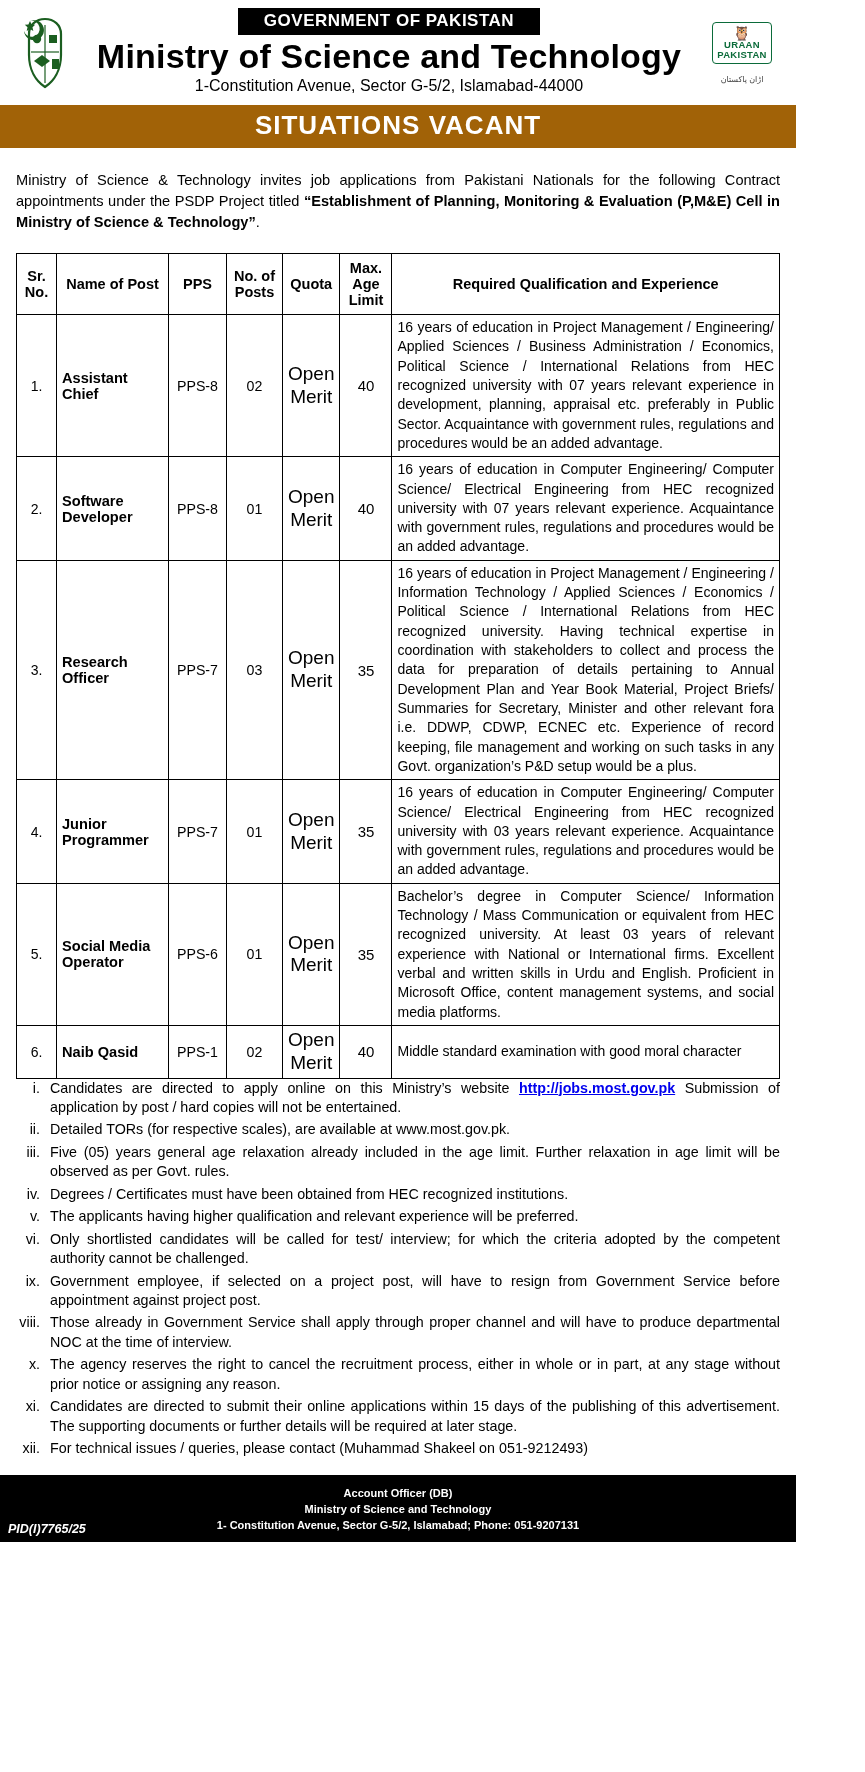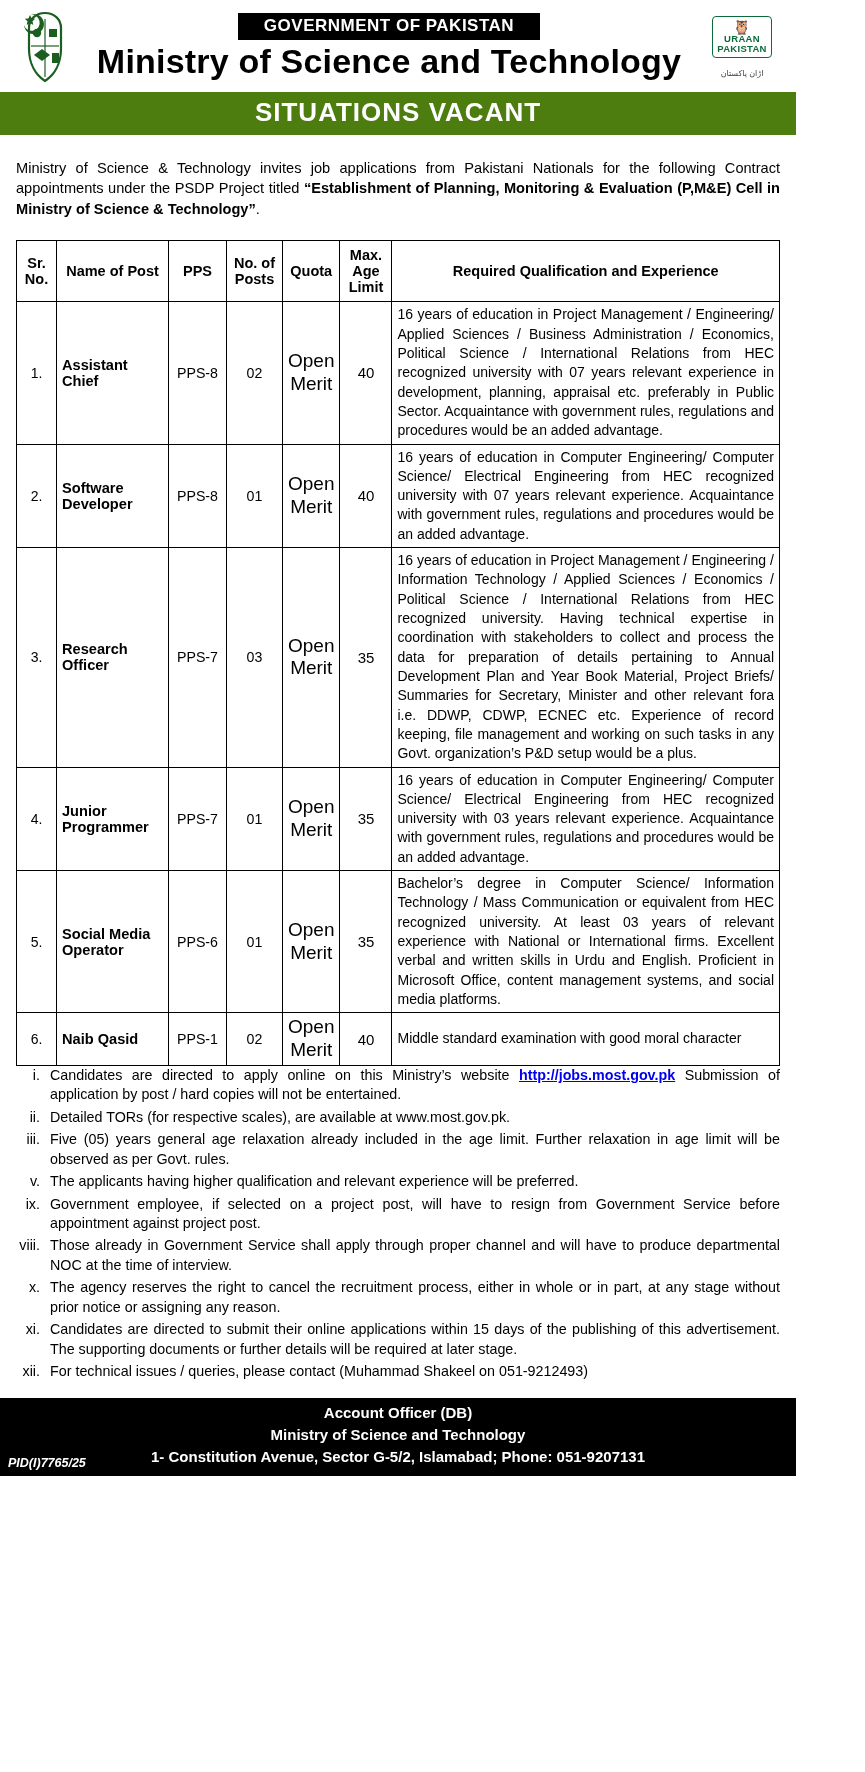--- a/index.html
+++ b/index.html
@@ -71,21 +71,21 @@
     border: 1.5px solid #0b6b3a;
     border-radius: 4px;
     padding: 3px 4px 2px 4px;
     display: inline-block;
   }
   .uraan-bird { font-size: 14px; color: #0b6b3a; line-height: 1; }
   .uraan-word { font-weight: bold; color: #0b6b3a; font-size: 9.5px; letter-spacing: .3px;}
   .uraan-sub { font-size: 8px; color: #444; margin-top: 12px;}
 
   .situations {
-    background: #4d7c0f;
+    background: #a16207;
     color: #ffffff;
     text-align: center;
     font-size: 26px;
     font-weight: bold;
     letter-spacing: 1px;
     padding: 5px 0 7px 0;
     margin: 2px 0 0 0;
   }
 
   .intro {
@@ -156,22 +156,22 @@
   }
   ol.terms li .txt { flex: 1 1 auto; text-align: justify; }
   .link { font-weight: bold; text-decoration: underline; }
   .bold { font-weight: normal; }
 
   
   .footer {
     background: #000000;
     color: #ffffff;
     text-align: center;
-    padding: 4px 0 8px 0;
-    font-size: 15px;
+    padding: 11px 0 8px 0;
+    font-size: 11px;
     font-weight: bold;
     line-height: 1.45;
     margin-top: 8px;
   }
   .pid {
     position: absolute;
     left: 8px;
     bottom: 6px;
     color: #ffffff;
     font-size: 12.5px;
@@ -196,20 +196,21 @@
         <path d="M18 46 l8 -6 8 6 -8 6 z" fill="#1b5e20"></path>
         <path d="M36 44 h7 v10 h-7 z" fill="#1b5e20"></path>
         <path d="M8 16 a10 10 0 1 0 6 -10 a8 8 0 1 1 -6 10 z" fill="#1b5e20"></path>
         <path d="M14 6 l1.6 3.4 3.6 .4 -2.7 2.5 .8 3.6 -3.3 -1.9 -3.3 1.9 .8 -3.6 -2.7 -2.5 3.6 -.4 z" fill="#1b5e20"></path>
       </svg>
     </div>
 
     <div class="header-center">
       <div class="gov-band">GOVERNMENT OF PAKISTAN</div>
       <div class="ministry-title">Ministry of Science and Technology</div>
+      <div class="ministry-addr">1-Constitution Avenue, Sector G-5/2, Islamabad-44000</div>
     </div>
 
     <div class="uraan">
       <div class="uraan-badge">
         <div class="uraan-bird">🦉</div>
         <div class="uraan-word">URAAN</div>
         <div class="uraan-word">PAKISTAN</div>
       </div>
       <div class="uraan-sub">اڑان پاکستان</div>
     </div>
@@ -300,22 +301,30 @@
     </li>
     <li>
       <span class="num">ii.</span>
       <span class="txt">Detailed TORs (for respective scales), are available at www.most.gov.pk.</span>
     </li>
     <li>
       <span class="num">iii.</span>
       <span class="txt">Five (05) years general age relaxation already included in the age limit. Further relaxation in age limit will be observed as per Govt. rules.</span>
     </li>
     <li>
+      <span class="num">iv.</span>
+      <span class="txt">Degrees / Certificates must have been obtained from HEC recognized institutions.</span>
+    </li>
+    <li>
       <span class="num">v.</span>
       <span class="txt">The applicants having higher qualification and relevant experience will be preferred.</span>
+    </li>
+    <li>
+      <span class="num">vi.</span>
+      <span class="txt">Only shortlisted candidates will be called for test/ interview; for which the criteria adopted by the competent authority cannot be challenged.</span>
     </li>
     <li>
       <span class="num">ix.</span>
       <span class="txt">Government employee, if selected on a project post, will have to resign from Government Service before appointment against project post.</span>
     </li>
     <li>
       <span class="num">viii.</span>
       <span class="txt">Those already in Government Service shall apply through proper channel and will have to produce departmental NOC at the time of interview.</span>
     </li>
     <li>

